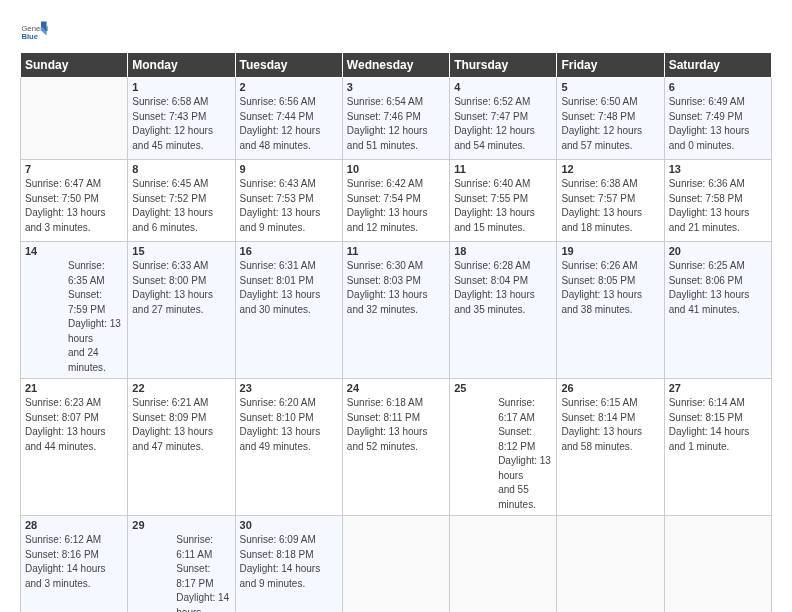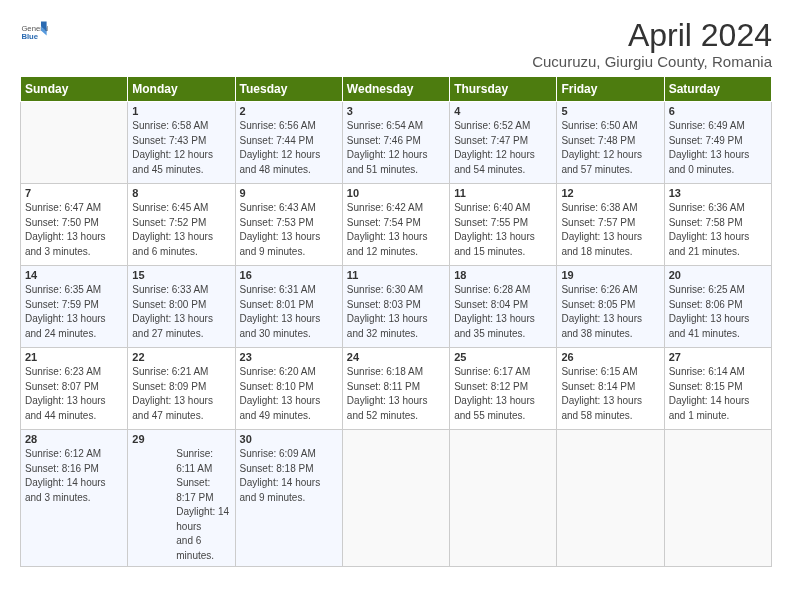--- a/index.html
+++ b/index.html
@@ -42,21 +42,21 @@
     .calendar-subtitle {
       font-size: 15px;
       color: #555;
     }
     table {
       width: 100%;
       border-collapse: collapse;
       table-layout: fixed;
     }
     thead tr th {
-      background-color: #4d7c0f;
+      background-color: #404040;
       color: #fff;
       font-size: 12px;
       font-weight: bold;
       padding: 5px 4px;
       text-align: left;
       border: 1px solid #fff;
     }
     tbody tr td {
       vertical-align: top;
       border: 1px solid #ccc;
@@ -92,24 +92,20 @@
 
 <div class="page">
   <div class="header-area">
     <div class="logo">
       <svg class="logo-icon" viewBox="0 0 40 40" xmlns="http://www.w3.org/2000/svg">
         <text x="2" y="18" font-size="11" fill="#555" font-family="Arial">General</text>
         <text x="2" y="30" font-size="11" fill="#2a6ab1" font-weight="bold" font-family="Arial">Blue</text>
         <polygon points="30,5 38,5 38,20 30,12" fill="#2a6ab1"></polygon>
         <polygon points="30,12 38,20 38,25 30,18" fill="#5599dd"></polygon>
       </svg>
-    </div>
-    <div class="title-block">
-      <div class="calendar-title">April 2024</div>
-      <div class="calendar-subtitle">Cucuruzu, Giurgiu County, Romania</div>
     </div>
   </div>
 
   <table>
     <thead>
       <tr>
         <th>Sunday</th>
         <th>Monday</th>
         <th>Tuesday</th>
         <th>Wednesday</th>
@@ -211,21 +207,21 @@
             <span class="day-number">13</span>
             <div class="day-info" style="white-space: pre-line;">Sunrise: 6:36 AM
 Sunset: 7:58 PM
 Daylight: 13 hours
 and 21 minutes.</div>
           </td>
         </tr>
         <tr>
           <td>
             <span class="day-number">14</span>
-            <div class="day-info" style="white-space: pre-line;">Sunrise: 6:35 AM
+            <div class="day-info" style="white-space: pre-line; margin-left: 43px;">Sunrise: 6:35 AM
 Sunset: 7:59 PM
 Daylight: 13 hours
 and 24 minutes.</div>
           </td>
           <td>
             <span class="day-number">15</span>
             <div class="day-info" style="white-space: pre-line;">Sunrise: 6:33 AM
 Sunset: 8:00 PM
 Daylight: 13 hours
 and 27 minutes.</div>
@@ -290,21 +286,21 @@
           </td>
           <td>
             <span class="day-number">24</span>
             <div class="day-info" style="white-space: pre-line;">Sunrise: 6:18 AM
 Sunset: 8:11 PM
 Daylight: 13 hours
 and 52 minutes.</div>
           </td>
           <td>
             <span class="day-number">25</span>
-            <div class="day-info" style="white-space: pre-line;">Sunrise: 6:17 AM
+            <div class="day-info" style="white-space: pre-line; margin-left: 44px;">Sunrise: 6:17 AM
 Sunset: 8:12 PM
 Daylight: 13 hours
 and 55 minutes.</div>
           </td>
           <td>
             <span class="day-number">26</span>
             <div class="day-info" style="white-space: pre-line;">Sunrise: 6:15 AM
 Sunset: 8:14 PM
 Daylight: 13 hours
 and 58 minutes.</div>

